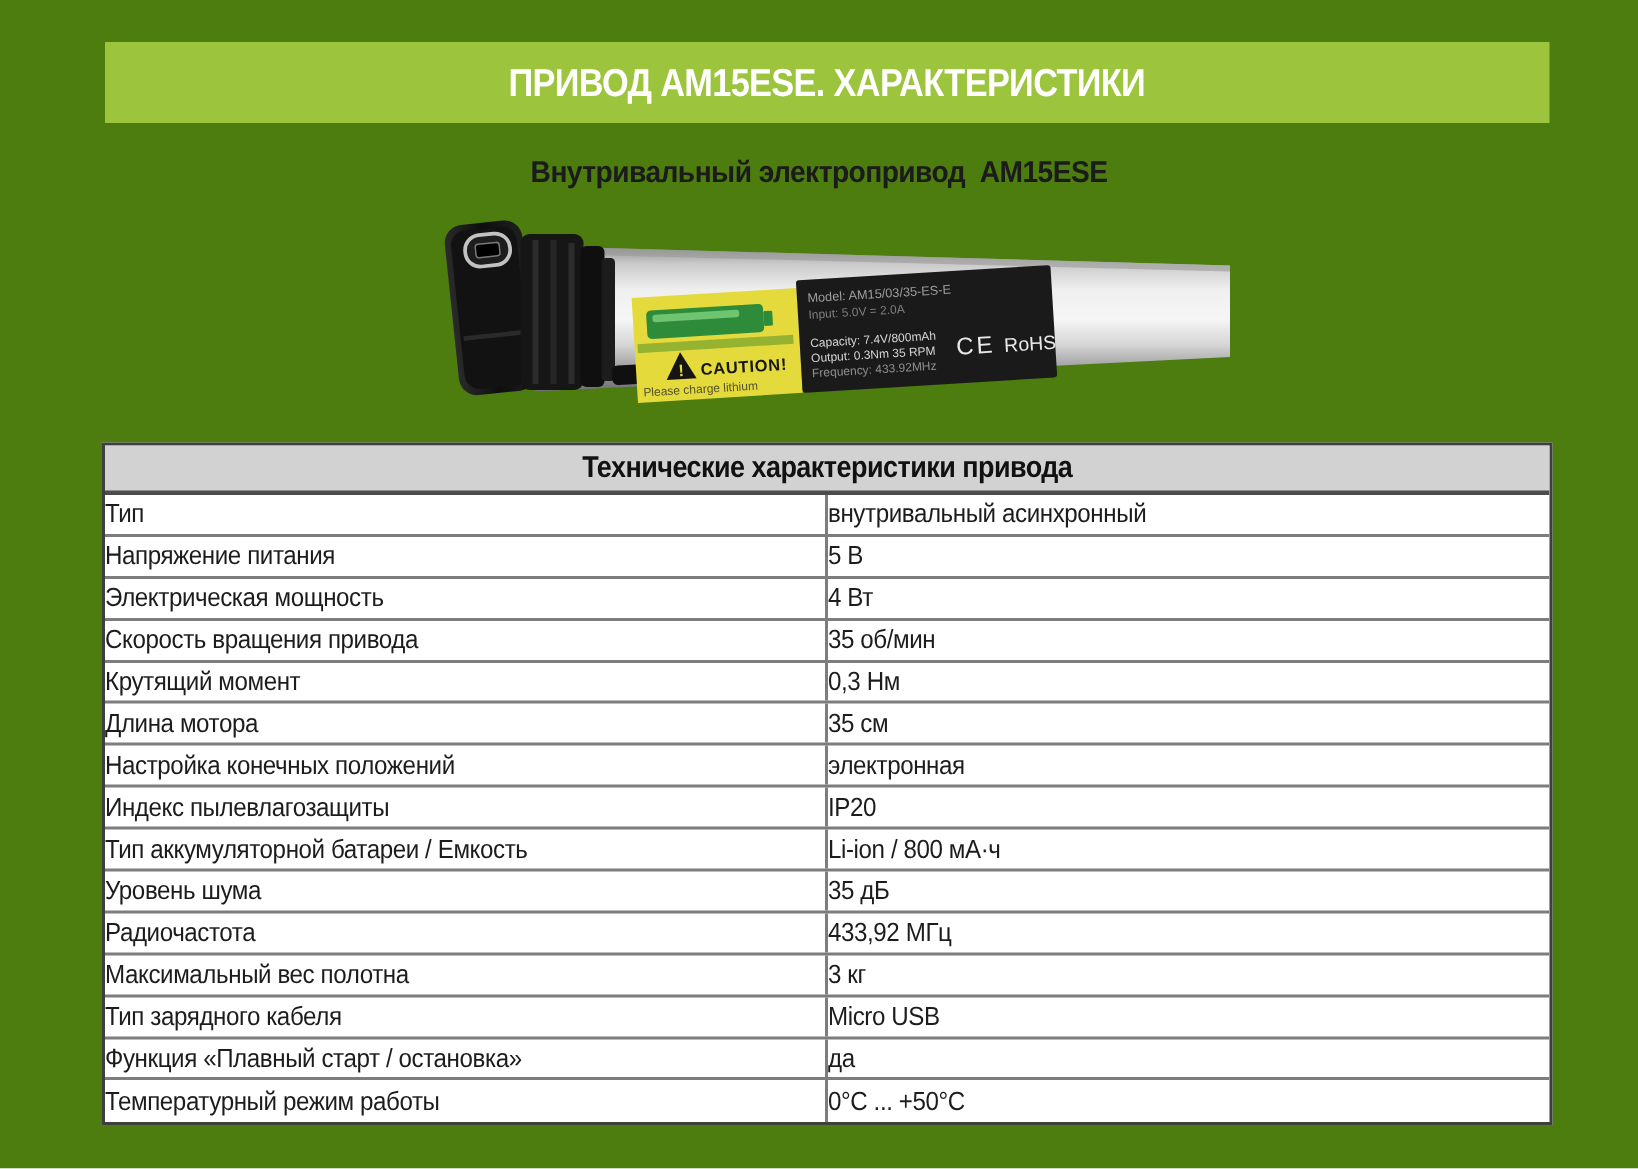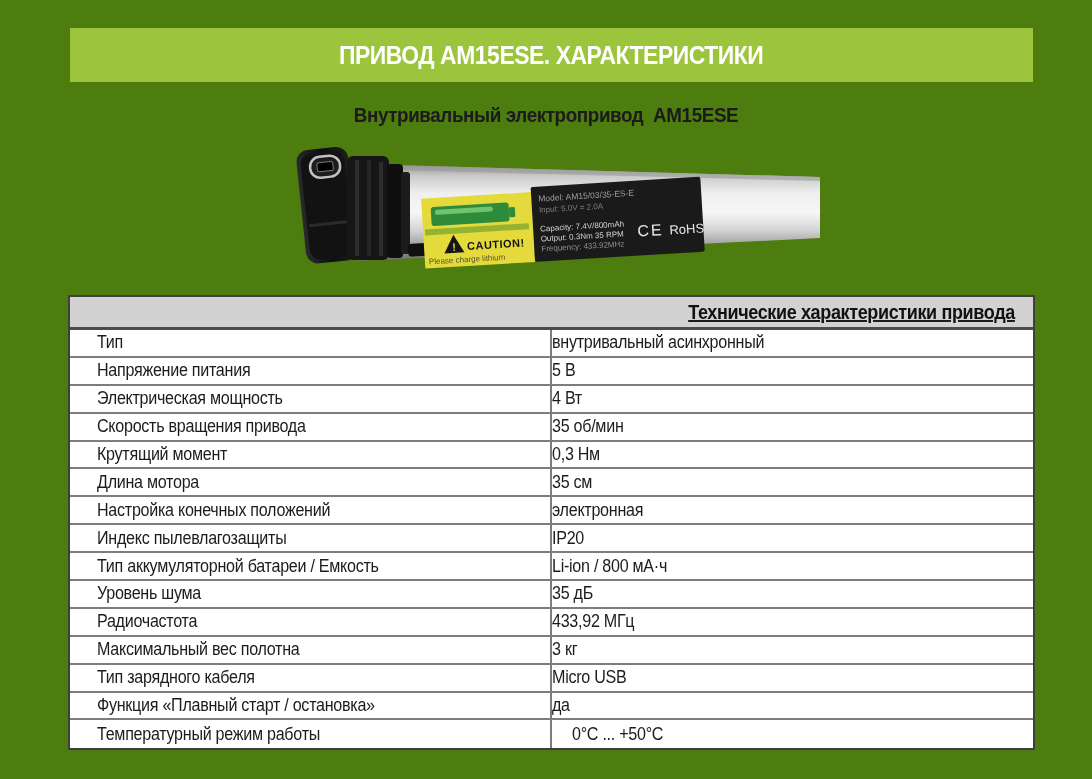--- a/index.html
+++ b/index.html
@@ -18,27 +18,27 @@
               font-weight:bold; font-size:20px; letter-spacing:-0.4px; white-space:pre;
               transform:scaleX(0.94); transform-origin:center; }
 
   
   .product { position:absolute; left:295px; top:138px; width:525px; height:140px; }
 
   
   .spec-table { position:absolute; left:68px; top:295px; width:967px; height:455px;
                 border:2px solid #3f3f3f; background:#fff; overflow:hidden; }
   .spec-header { height:33px; background:#d2d2d2; border-bottom:3px solid #4c4c4c;
-                 display:flex; align-items:center; justify-content:flex-end;text-decoration:underline; }
+                 display:flex; align-items:center; justify-content:center; }
   .spec-header span { font-weight:bold; font-size:20px; color:#111; letter-spacing:-0.4px;
                       transform:scaleX(0.9); transform-origin:center; white-space:nowrap; }
   .spec-row { display:flex; height:27.9px; border-bottom:2px solid #7d7d7d; align-items:center; }
-  .spec-row:last-of-type { border-bottom:none;gap:20px; }
+  .spec-row:last-of-type { border-bottom:none; }
   .spec-label { width:482px; height:100%; border-right:2px solid #7d7d7d;
-                display:flex; align-items:center; padding-left:27px; }
+                display:flex; align-items:center; padding-left:0; }
   .spec-value { flex:1; height:100%; display:flex; align-items:center; }
   .cell-text { font-size:17.5px; letter-spacing:-0.3px; color:#1c1c1c;
                transform:scaleX(0.92); transform-origin:left center; white-space:nowrap; }
 </style>
 </head>
 <body>
 
 <div class="page">
 
   <header class="banner">

